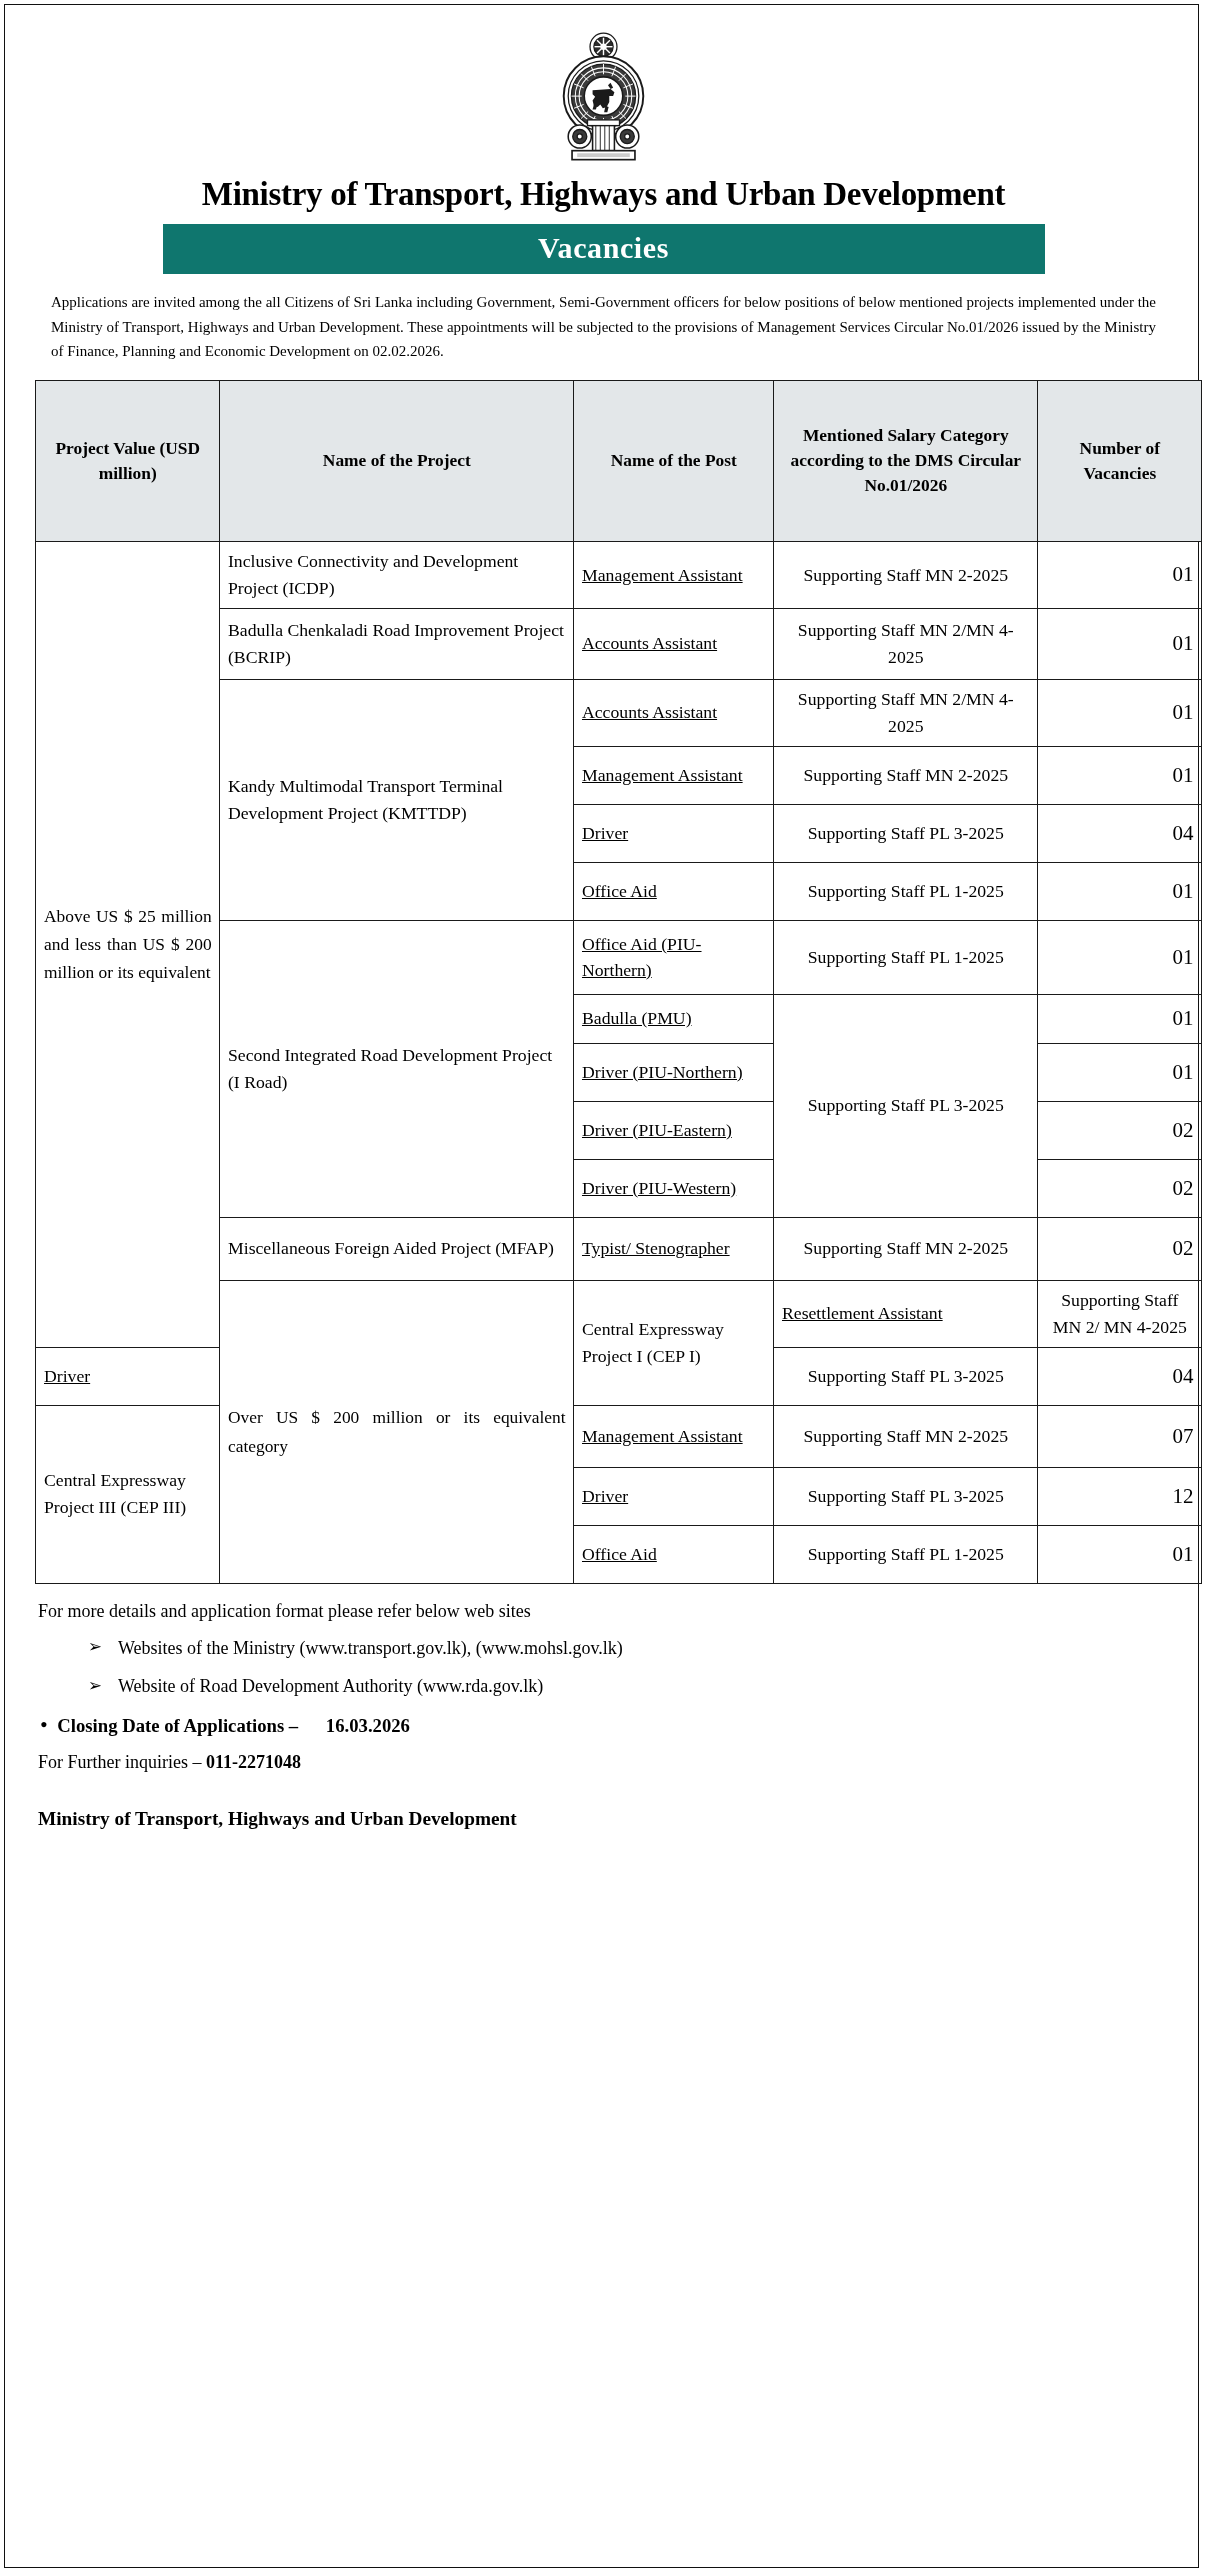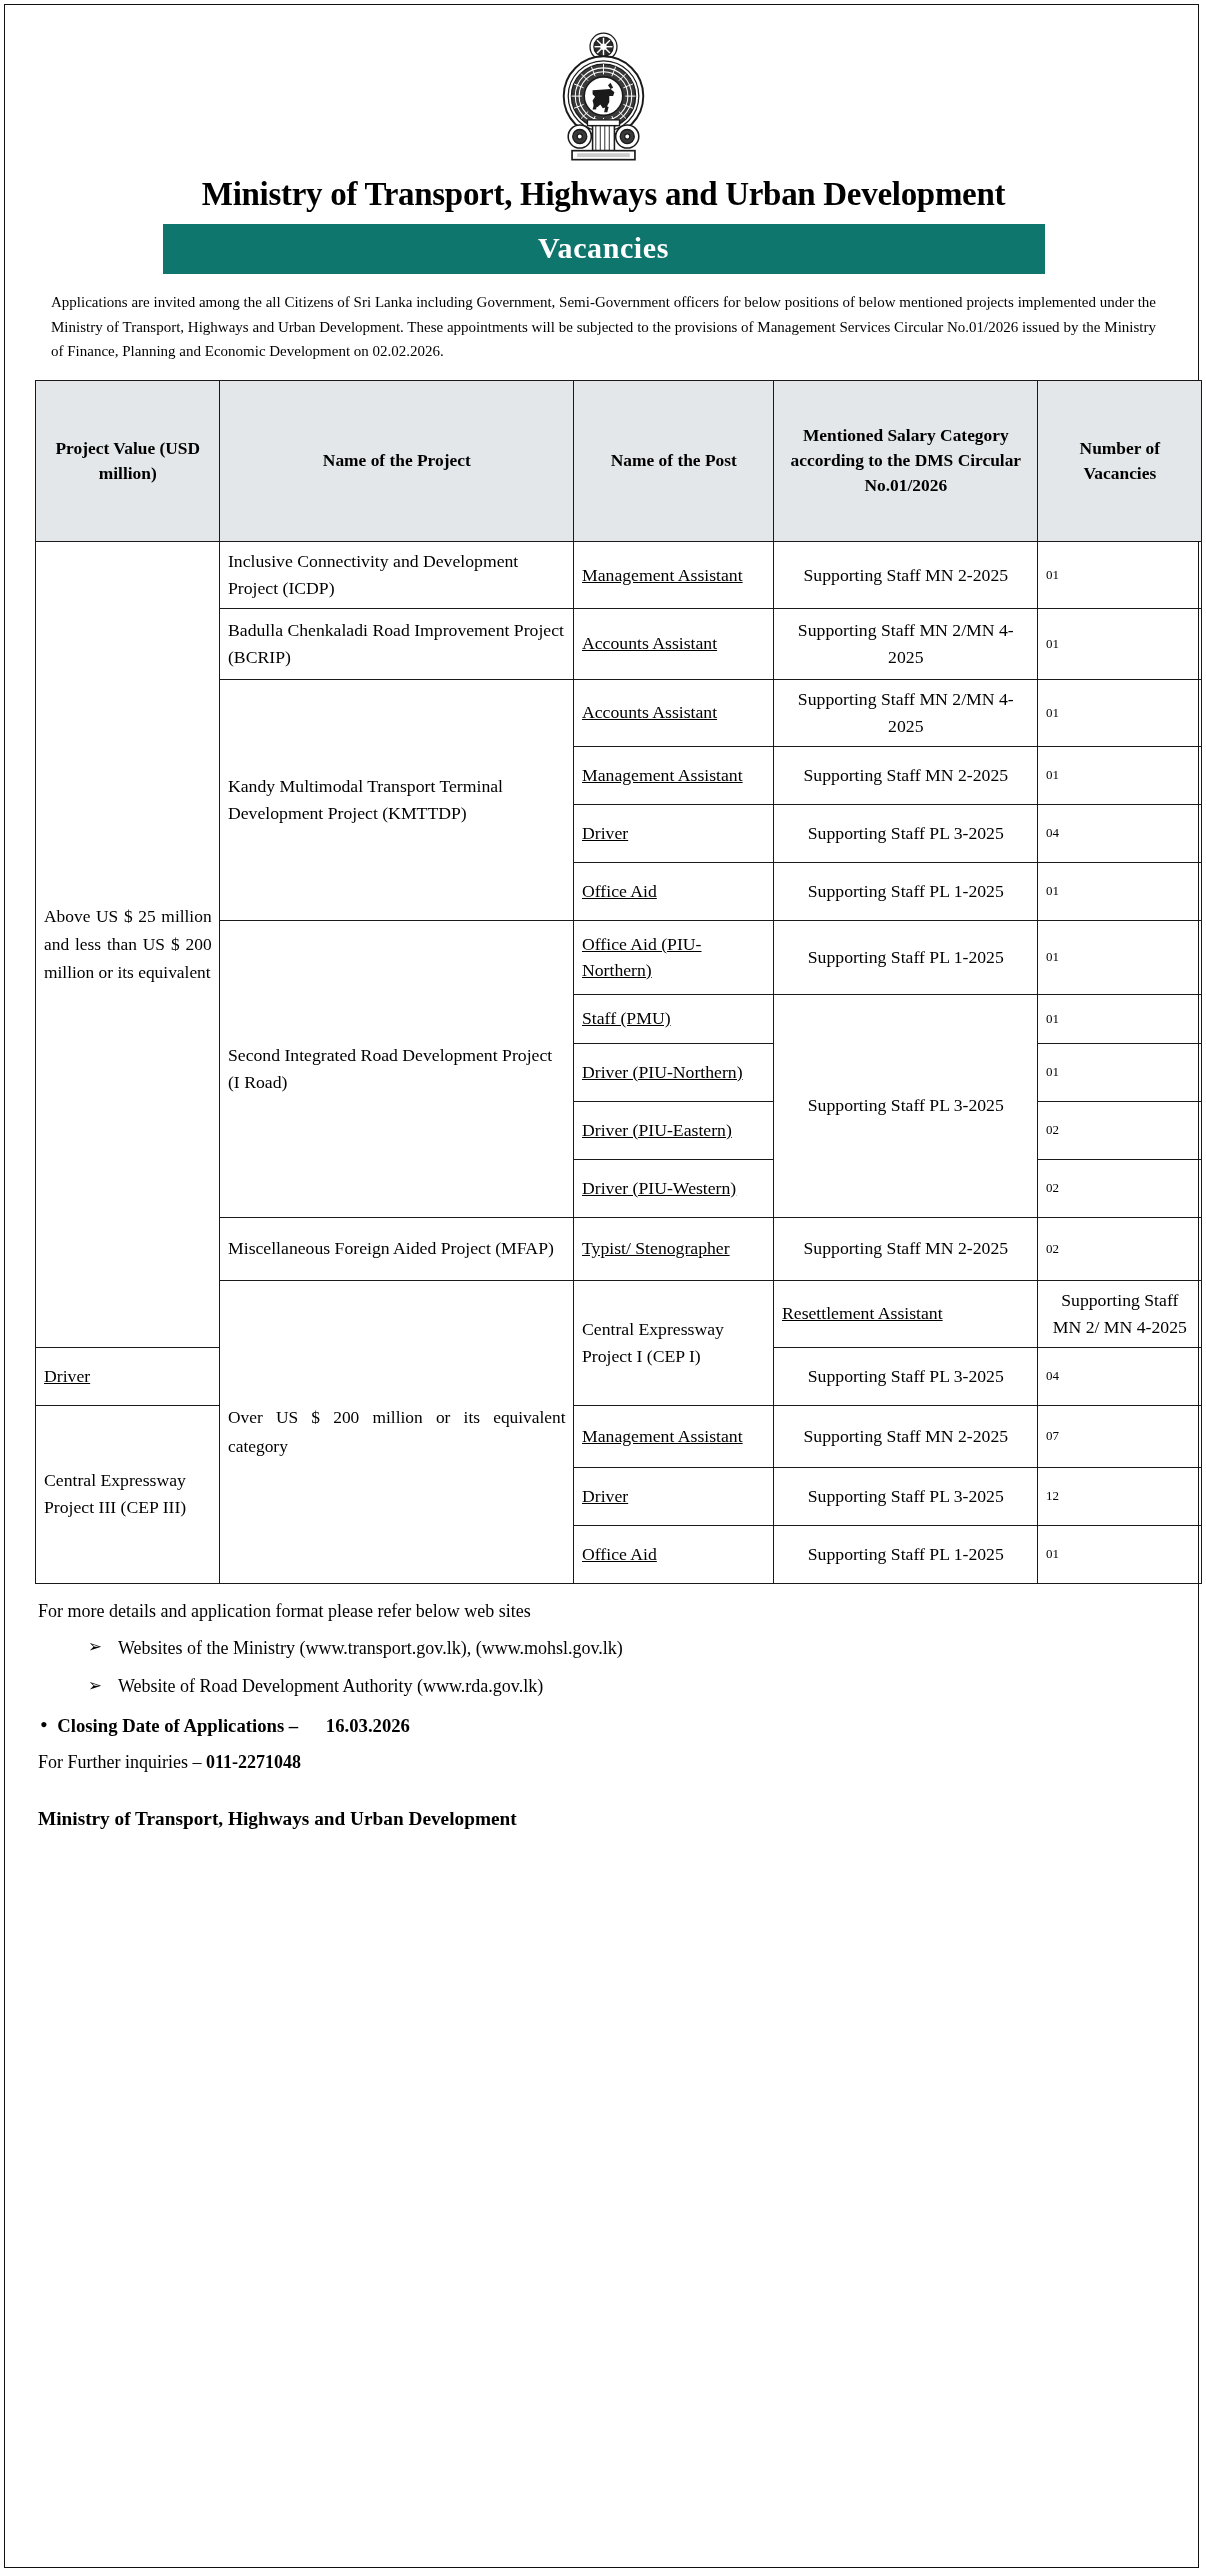--- a/index.html
+++ b/index.html
@@ -135,22 +135,22 @@
     padding-left: 9px;
     text-decoration: underline;
   }
   td.sal {
     font-size: 17.7px;
     line-height: 1.5;
     text-align: center;
     vertical-align: middle;
   }
   td.num {
-    font-size: 13px;
-    text-align: left;
+    font-size: 21px;
+    text-align: right;
     vertical-align: middle;
   }
 
   
   .footer {
     margin: 14px 22px 0 22px;
     font-size: 18px;
     line-height: 1.5;
   }
   .footer .lead {
@@ -338,21 +338,21 @@
             <td class="sal" rowspan="1">Supporting Staff PL 1-2025</td>
             <td class="num">01</td>
           </tr>
           <tr style="height: 74px;">
             <td class="proj" rowspan="5">Second Integrated Road Development Project (I Road)</td>
             <td class="post">Office Aid (PIU-Northern)</td>
             <td class="sal" rowspan="1">Supporting Staff PL 1-2025</td>
             <td class="num">01</td>
           </tr>
           <tr style="height: 49px;">
-            <td class="post">Staff (PMU)</td>
+            <td class="post">Badulla (PMU)</td>
             <td class="sal" rowspan="4">Supporting Staff PL 3-2025</td>
             <td class="num">01</td>
           </tr>
           <tr style="height: 58px;">
             <td class="post">Driver (PIU-Northern)</td>
             <td class="num">01</td>
           </tr>
           <tr style="height: 58px;">
             <td class="post">Driver (PIU-Eastern)</td>
             <td class="num">02</td>

